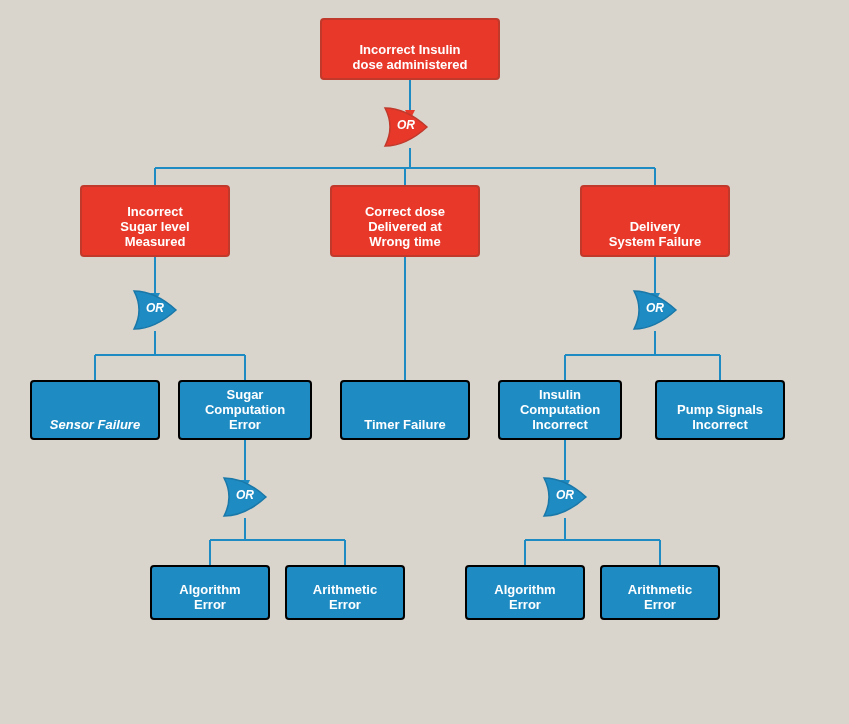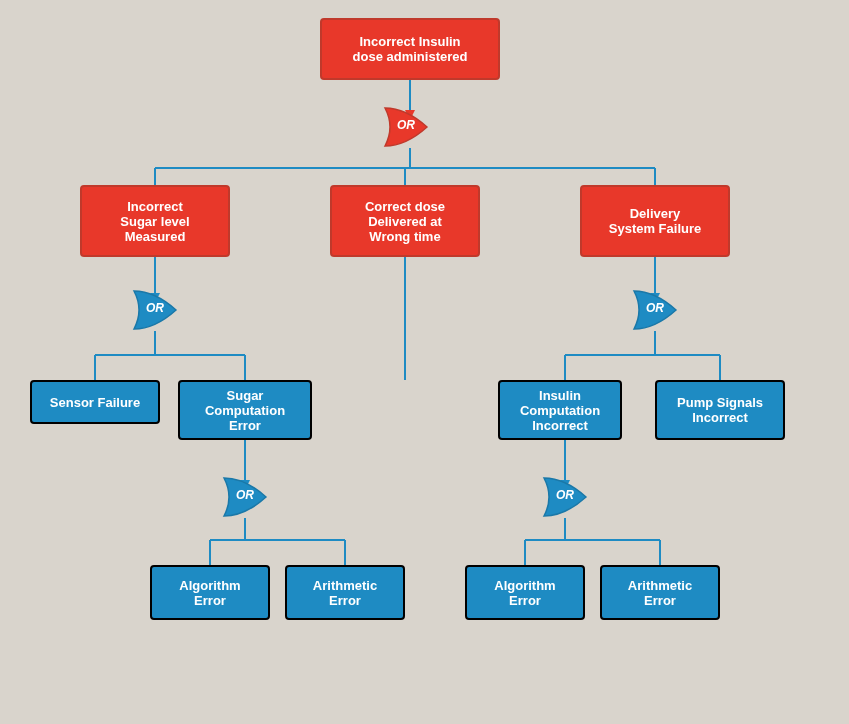--- a/index.html
+++ b/index.html
@@ -16,28 +16,28 @@
     .diagram {
       position: relative;
       width: 849px;
       height: 724px;
     }
 
     
     .node {
       position: absolute;
       display: flex;
-      align-items: center;
+      align-items: flex-end;
       justify-content: center;
       text-align: center;
       font-weight: bold;
       font-size: 13px;
       color: white;
       border-radius: 4px;
-      padding: 0;
+      padding: 6px;
     }
 
     .node-red {
       background-color: #e8382a;
       border: 2px solid #c0392b;
     }
 
     .node-blue {
       background-color: #1e8bc3;
       border: 2px solid #000000;
@@ -190,30 +190,33 @@
 
   <div class="or-gate" style="left:632px; top:289px;">
     <div class="or-gate-inner">
       <svg width="46" height="42" viewBox="0 0 46 42">
         <path d="M2,2 Q23,2 44,21 Q23,40 2,40 Q12,21 2,2 Z" fill="#1e8bc3" stroke="#1a78a8" stroke-width="1.5"></path>
       </svg>
       <span class="or-label">OR</span>
     </div>
   </div>
 
-  <div class="node node-blue" style="left:30px; top:380px; width:130px; height:44px;">
+  <div class="node node-blue" style="left:30px; top:380px; width:130px; height:60px;font-style:italic;">
     <span>Sensor Failure</span>
   </div>
 
   <div class="node node-blue" style="left:178px; top:380px; width:134px; height:60px;">
     <span style="white-space:pre-line;">Sugar
 Computation
 Error</span>
   </div>
 
+  <div class="node node-blue" style="left:340px; top:380px; width:130px; height:60px;">
+    <span>Timer Failure</span>
+  </div>
 
   <div class="node node-blue" style="left:498px; top:380px; width:124px; height:60px;">
     <span style="white-space:pre-line;">Insulin
 Computation
 Incorrect</span>
   </div>
 
   <div class="node node-blue" style="left:655px; top:380px; width:130px; height:60px;">
     <span style="white-space:pre-line;">Pump Signals
 Incorrect</span>

